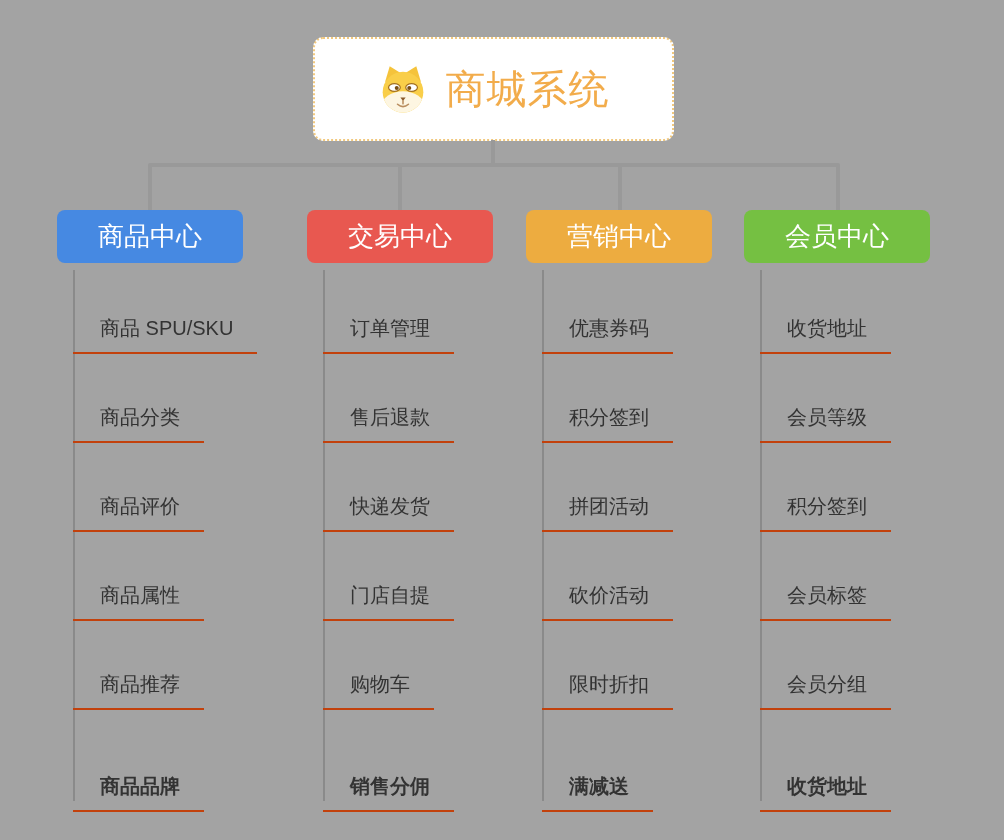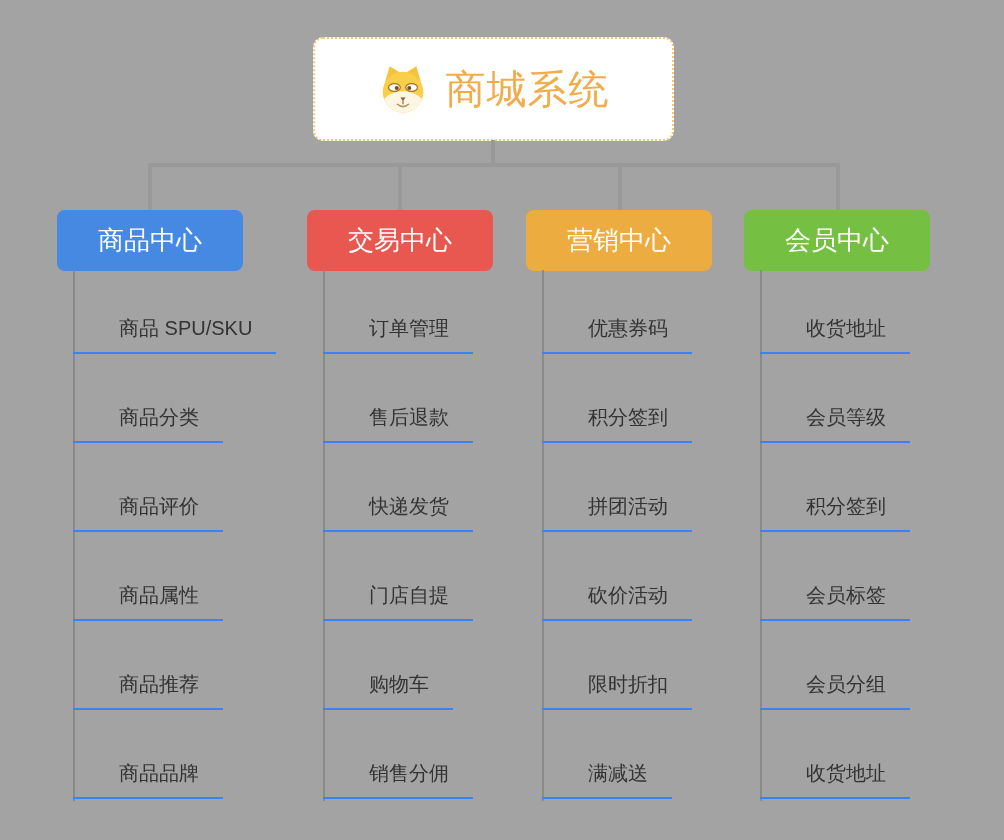--- a/index.html
+++ b/index.html
@@ -14,32 +14,32 @@
   
   .connector{position:absolute;background:#999999;}
   .stem-root{left:491px;top:140px;width:4px;height:26px;}
   .hbar{left:148px;top:163px;width:692px;height:4px;border-radius:2px;}
   .branch-stem{top:165px;width:4px;height:45px;}
   .bs1{left:148px;} .bs2{left:398px;} .bs3{left:618px;} .bs4{left:836px;}
 
   
   .branch{position:absolute;top:210px;width:260px;height:625px;}
   .b1{left:57px;} .b2{left:307px;} .b3{left:526px;} .b4{left:744px;}
-  .branch-header{width:186px;height:61px;border-radius:8px;color:#FFFFFF;font-size:26px;
+  .branch-header{width:186px;height:53px;border-radius:8px;color:#FFFFFF;font-size:26px;
     display:flex;align-items:center;justify-content:center;}
   .branch-trunk{position:absolute;left:16px;top:60px;width:2px;height:531px;background:#8A8A8A;}
   .leaves{position:absolute;left:0;top:0;width:100%;height:100%;}
   .leaf{position:absolute;left:16px;white-space:nowrap;font-size:20px;color:#333333;
-    line-height:32px;padding:0 24px 8px 46px;border-bottom:2px solid #3b82f6;}
+    line-height:32px;padding:0 24px 8px 27px;border-bottom:2px solid #c2410c;}
   .leaves .leaf:nth-child(1){top:102px;}
   .leaves .leaf:nth-child(2){top:191px;}
   .leaves .leaf:nth-child(3){top:280px;}
   .leaves .leaf:nth-child(4){top:369px;}
   .leaves .leaf:nth-child(5){top:458px;}
-  .leaves .leaf:nth-child(6){top:547px;}
+  .leaves .leaf:nth-child(6){top:560px;font-weight:bold;}
 </style>
 </head>
 <body>
 
 <div id="canvas">
 
   <div class="root-node">
     <span style="display:flex;">
       <svg width="50" height="50" viewBox="0 0 64 64">
         <polygon points="9,23 15,3 30,12" fill="#F5C33B"></polygon>

